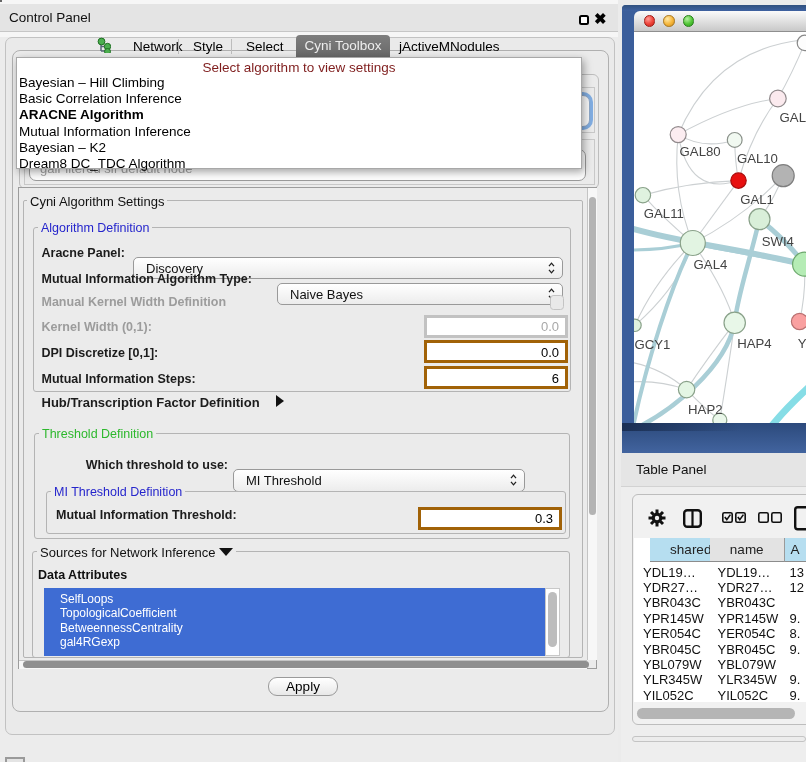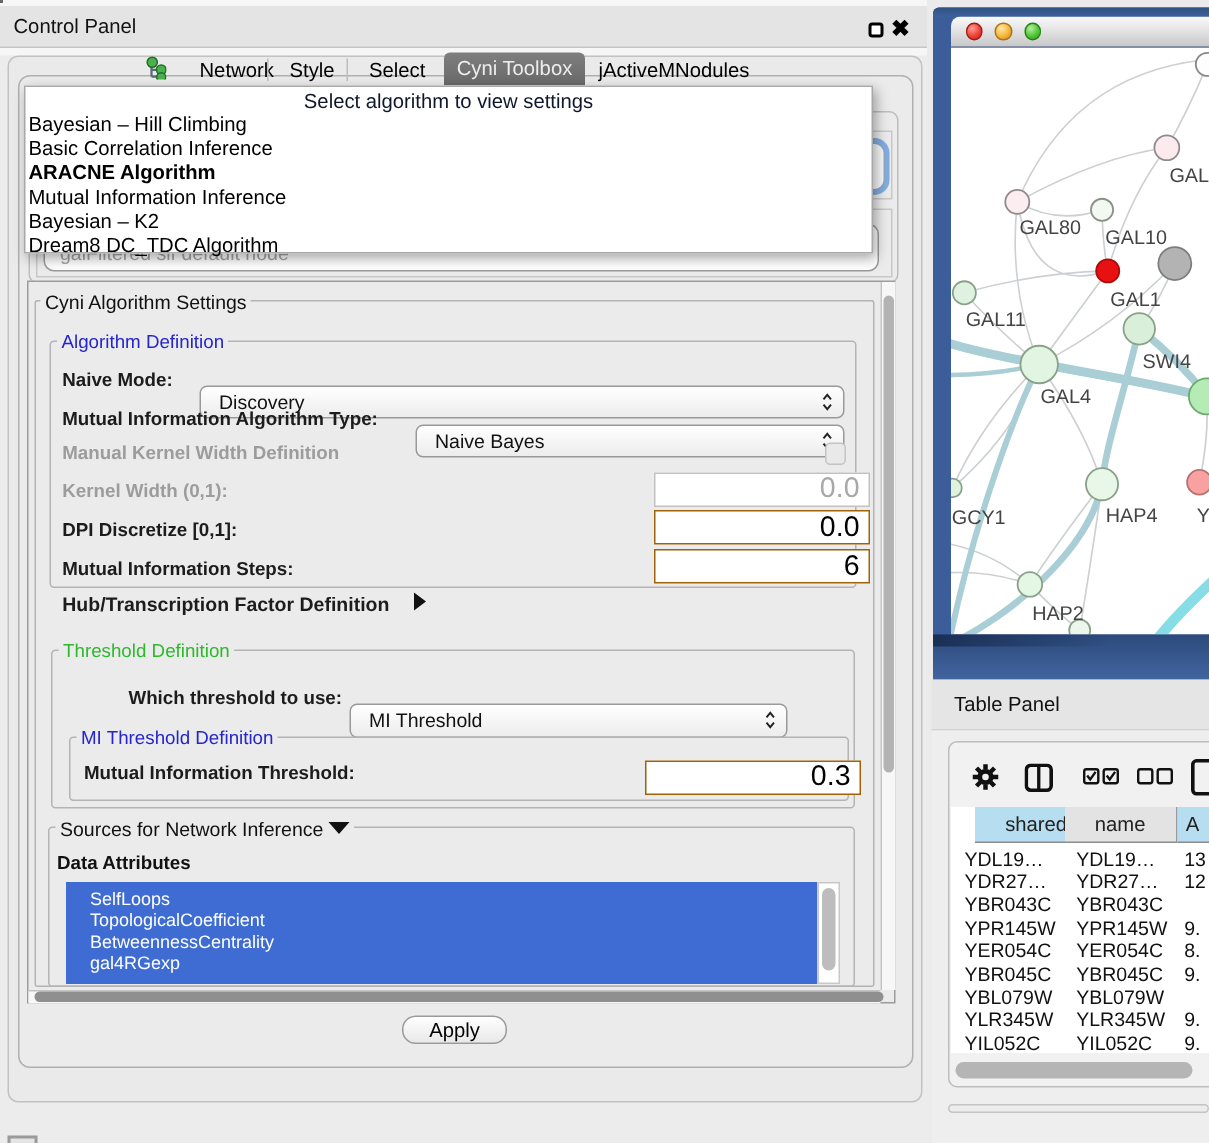--- a/index.html
+++ b/index.html
@@ -23,37 +23,37 @@
 .tabsep { width:1px; height:15px; background:#bdbdbd; top:39px; }
 #darktab { left:296px; top:34.5px; width:94px; height:22.5px; background:linear-gradient(#7e7e7e,#696969); border-radius:4px 4px 0 0; color:#ededed; font-size:13.5px; text-align:center; line-height:22px; }
 
 #innerpanel { left:19px; top:74px; width:580px; height:115px; background:#ebebeb; border:1px solid #bdbdbd; border-radius:6px; }
 #box1 { left:24px; top:87px; width:571px; height:46px; border:1px solid #c8c8c8; background:#ebebeb; }
 #combo1 { left:29px; top:95px; width:561px; height:32px; background:#f8f8f8; border:1px solid #8ea8c8; border-radius:7px; box-shadow:0 0 0 3px rgba(94,152,222,0.75); }
 #box2 { left:24px; top:139px; width:571px; height:46px; border:1px solid #c8c8c8; background:#ebebeb; }
 #combo2 { left:29px; top:149px; width:557px; height:32px; background:#fdfdfd; border:1px solid #9a9a9a; border-radius:7px; color:#a2a2a2; font-size:13px; line-height:38px; padding-left:10px; }
 
 #popup { left:16px; top:57px; width:566px; height:112px; background:#fff; border:1px solid #a8a8a8; box-shadow:2px 3px 8px rgba(0,0,0,0.35); }
-#popup .hd { position:absolute; left:0; top:2px; width:100%; text-align:center; font-size:13.5px; color:#0f172a; }
+#popup .hd { position:absolute; left:0; top:2px; width:100%; text-align:center; font-size:13.5px; color:#7f1d1d; }
 #popup .items { position:absolute; left:2px; top:17px; font-size:13.5px; line-height:16.2px; color:#000; }
 
 #scrollarea { left:18px; top:187px; width:579px; height:482px; background:#ebebeb; border:1px solid #9c9c9c; }
 #vtrack { left:587px; top:188px; width:10px; height:472px; background:#f7f7f7; border-left:1px solid #c4c4c4; }
 #vthumb { left:588.5px; top:197px; width:7px; height:318px; background:#b3b3b3; border-radius:4px; }
 #htrack { left:19px; top:659.5px; width:568px; height:9px; background:#f7f7f7; border-top:1px solid #c4c4c4; }
 #hthumb { left:22.5px; top:661px; width:566px; height:7px; background:#8f8f8f; border-radius:4px; }
 
 .fs { position:absolute; border:1px solid #b4b4b4; border-radius:3px; }
 .fstitle { position:absolute; background:#ebebeb; padding:0 3px; white-space:nowrap; }
 .lbl { position:absolute; font-size:12.5px; font-weight:bold; color:#1c1c1c; white-space:nowrap; }
 .lbl.dis { color:#9c9c9c; }
 .combo { position:absolute; background:linear-gradient(#ffffff,#ececec); border:1px solid #999; border-radius:5px; font-size:13px; color:#111;margin-top:16px; }
 .combo .ct { position:absolute; left:12px; top:50%; transform:translateY(-50%); }
 .carets { position:absolute; right:7px; top:50%; transform:translateY(-50%); width:7px; height:12px; }
-.tf { position:absolute; background:#fff; border:1px solid #a16207; font-size:19px; color:#000; text-align:right;margin-left:12px; }
+.tf { position:absolute; background:#fff; border:3px solid #a16207; font-size:13px; color:#000; text-align:right; }
 .tf .v { position:absolute; right:6px; top:50%; transform:translateY(-50%); }
 .tf.dis { border-color:#c2c2c2; color:#a8a8a8; }
 #cbx { left:549.5px; top:295px; width:14.5px; height:14.5px; background:#e9e9e9; border:1px solid #c4c4c4; border-radius:3.5px; }
 
 #dlist { left:44px; top:587px; width:516px; height:69.5px; }
 #dlistblue { left:0; top:1px; width:500.5px; height:67.5px; background:#3e6cd3; position:absolute; }
 #dlistitems { position:absolute; left:16px; top:5px; color:#fff; font-size:12px; line-height:14.3px; }
 #dlistsc { position:absolute; left:500.5px; top:1px; width:15.5px; height:67.5px; background:#fff; border:1px solid #c8c8c8; }
 #dlistthumb { position:absolute; left:2.5px; top:3px; width:9px; height:55px; background:#bdbdbd; border-radius:4.5px; }
 
@@ -126,21 +126,21 @@
   <div class="abs" id="hthumb"></div>
 
   <div id="formwrap">
 
     <div class="fs" style="left:22.5px; top:200px; width:560px; height:458px; border-radius:2px;"></div>
     <div class="fstitle" style="left:27px; top:193.5px; font-size:13px; color:#111;">Cyni Algorithm Settings</div>
 
     <div class="fs" style="left:33px; top:226.5px; width:538px; height:165px;"></div>
     <div class="fstitle" style="left:38px; top:220.5px; font-size:12.5px; color:#2525cc;">Algorithm Definition</div>
 
-    <div class="lbl" style="left:41.5px; top:245.5px;">Naive Mode:</div>
+    <div class="lbl" style="left:41.5px; top:245.5px;">Aracne Panel:</div>
     <div class="combo" style="left:133px; top:240.5px; width:430px; height:22px;">
         <span class="ct">Discovery</span>
       <svg class="carets" viewBox="0 0 7 12">
           <path d="M1 4.2 L3.5 1.2 L6 4.2" fill="none" stroke="#222" stroke-width="1.3"></path>
           <path d="M1 7.8 L3.5 10.8 L6 7.8" fill="none" stroke="#222" stroke-width="1.3"></path>
         </svg>
     </div>
 
     <div class="lbl" style="left:41.5px; top:271.5px;">Mutual Information Algorithm Type:</div>
     <div class="combo" style="left:277px; top:266.5px; width:286px; height:22px;">

